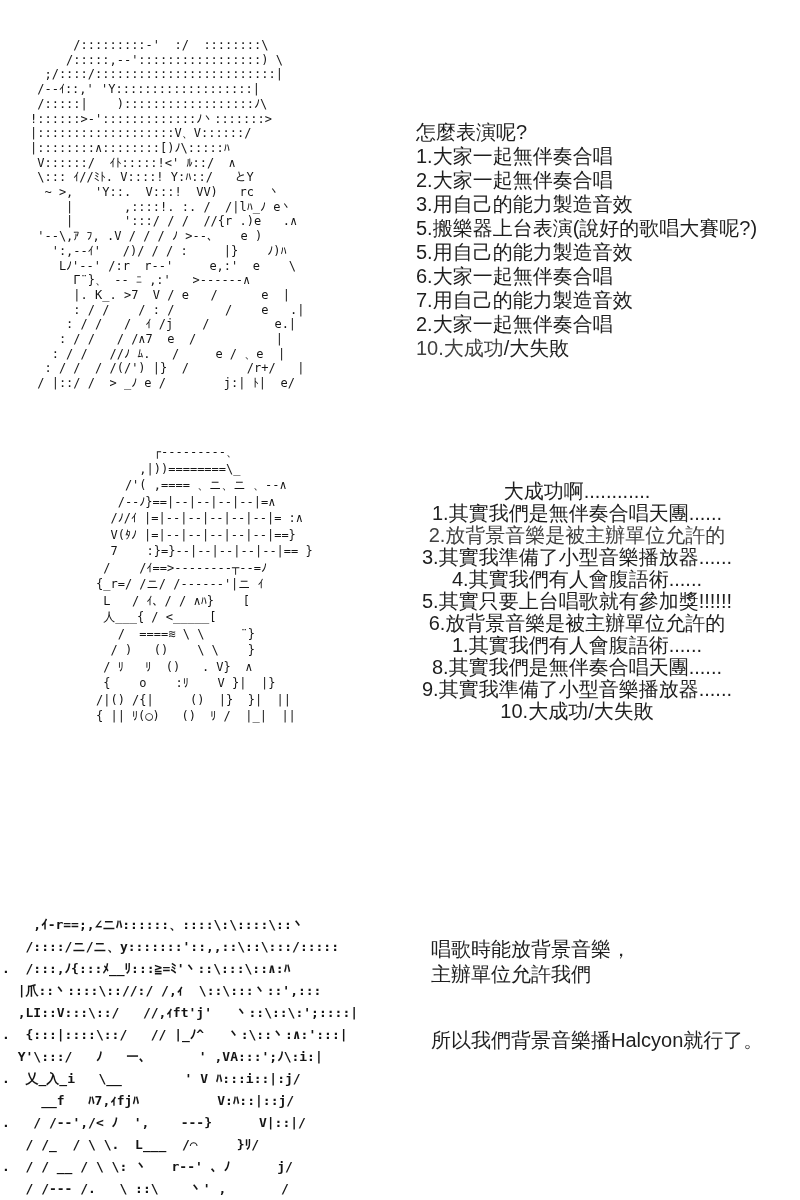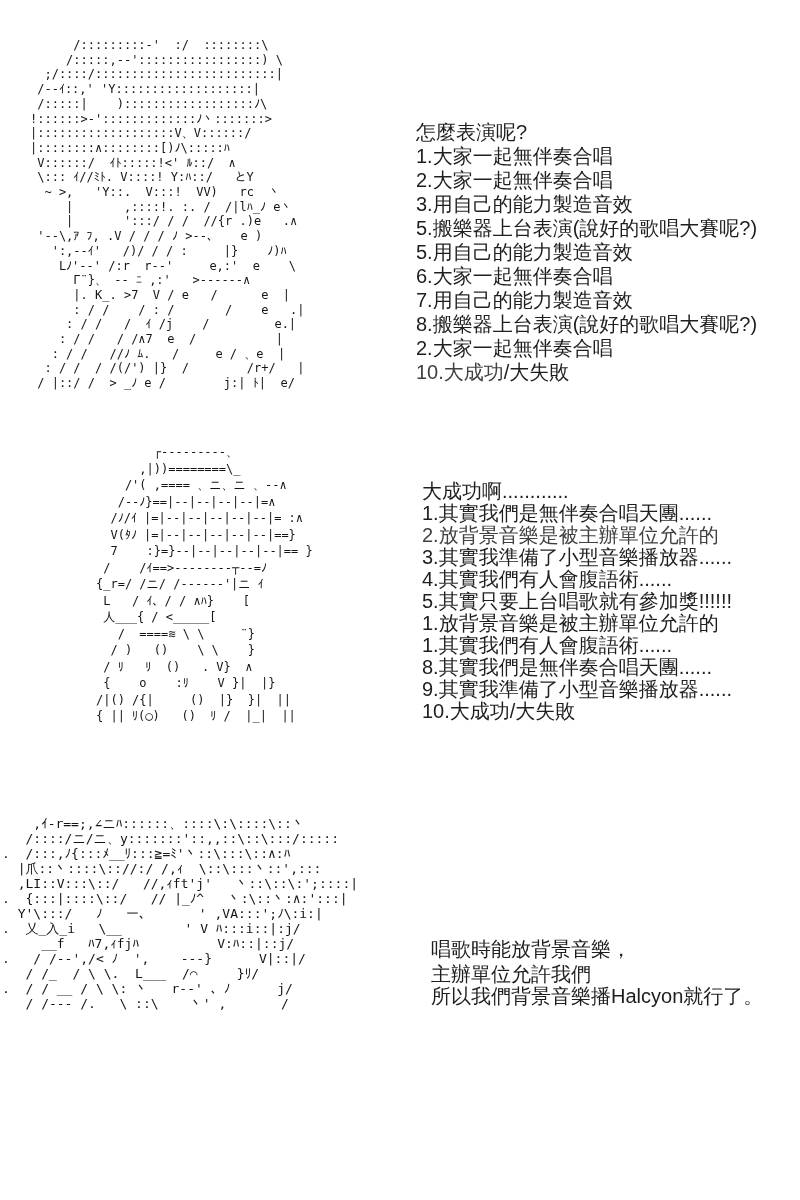--- a/index.html
+++ b/index.html
@@ -6,26 +6,26 @@
   body{
     width:800px;height:1200px;background:#ffffff;position:relative;overflow:hidden;
     font-family:"Liberation Sans",sans-serif;
   }
   .aa{
     position:absolute;margin:0;white-space:pre;color:#141414;
     font-family:"DejaVu Sans Mono",monospace;
   }
   #art1{left:30px;top:38px;font-size:12px;line-height:14.7px;}
   #art2{left:96px;top:444px;font-size:12px;line-height:16.5px;}
-  #art3{left:2px;top:816px;font-size:13px;line-height:15px;}
+  #art3{left:2px;top:914px;font-size:13px;line-height:22px;font-weight:bold;}
   .panel{position:absolute;color:#1e1e1e;}
   #panel1{left:416px;top:120px;font-size:20px;line-height:24px;}
-  #panel2{left:422px;top:480px;font-size:20px;line-height:22px;}
+  #panel2{left:422px;top:480px;font-size:20px;line-height:22px;text-align:center;}
   #panel3a{left:431px;top:937px;font-size:20px;line-height:25px;}
-  #panel3b{left:431px;top:984px;font-size:20px;line-height:25px;}
+  #panel3b{left:431px;top:1028px;font-size:20px;line-height:25px;}
   .red{color:#404040;}
   .tline{white-space:pre;}
 </style>
 </head>
 <body>
 
 <div>
   <pre class="aa" id="art1">      /:::::::::-'  :/  ::::::::\
      /:::::,--':::::::::::::::::) \
   ;/::::/:::::::::::::::::::::::::|
@@ -52,21 +52,20 @@
  / |::/ /  &gt; _ﾉ e /        j:| ﾄ|  e/</pre>
   <div class="panel" id="panel1">
       <div class="tline"><span>怎麼表演呢?</span></div>
       <div class="tline"><span>1.大家一起無伴奏合唱</span></div>
       <div class="tline"><span>2.大家一起無伴奏合唱</span></div>
       <div class="tline"><span>3.用自己的能力製造音效</span></div>
       <div class="tline"><span>5.搬樂器上台表演(說好的歌唱大賽呢?)</span></div>
       <div class="tline"><span>5.用自己的能力製造音效</span></div>
       <div class="tline"><span>6.大家一起無伴奏合唱</span></div>
       <div class="tline"><span>7.用自己的能力製造音效</span></div>
-      <div class="tline"><span>8.搬樂器上台表演(說好的歌唱大賽呢?)</span></div>
       <div class="tline"><span>2.大家一起無伴奏合唱</span></div>
       <div class="tline"><span class="red">10.大成功</span><span>/大失敗</span></div>
     </div>
 
   <pre class="aa" id="art2">        ┌---------、
       ,|))========\_
     /'( ,==== 、ニ、ニ 、--∧
    /--ﾉ}==|--|--|--|--|=∧
   /ﾉ/ｲ |=|--|--|--|--|--|= :∧
   V(ﾀﾉ |=|--|--|--|--|--|==}
@@ -81,21 +80,21 @@
  {    o    :ﾘ    V }|  |}
 /|() /{|     ()  |}  }|  ||
 { || ﾘ(◯)   ()  ﾘ /  |_|  ||</pre>
   <div class="panel" id="panel2">
       <div class="tline"><span>大成功啊............</span></div>
       <div class="tline"><span>1.其實我們是無伴奏合唱天團......</span></div>
       <div class="tline"><span class="red">2.放背景音樂是被主辦單位允許的</span></div>
       <div class="tline"><span>3.其實我準備了小型音樂播放器......</span></div>
       <div class="tline"><span>4.其實我們有人會腹語術......</span></div>
       <div class="tline"><span>5.其實只要上台唱歌就有參加獎!!!!!!</span></div>
-      <div class="tline"><span>1.放背景音樂是被主辦單位允許的</span></div>
+      <div class="tline"><span>6.放背景音樂是被主辦單位允許的</span></div>
       <div class="tline"><span>1.其實我們有人會腹語術......</span></div>
       <div class="tline"><span>8.其實我們是無伴奏合唱天團......</span></div>
       <div class="tline"><span>9.其實我準備了小型音樂播放器......</span></div>
       <div class="tline"><span>10.大成功/大失敗</span></div>
     </div>
 
   <pre class="aa" id="art3">    ,ｲ-r==;,∠ニﾊ::::::、::::\:\::::\::丶
    /::::/ニ/ニ、y:::::::'::,,::\::\:::/:::::
 .  /:::,ﾉ{:::ﾒ__ﾘ:::≧=ﾐ'丶::\:::\::∧:ﾊ
   |爪::丶::::\:://:/ /,ｨ  \::\:::丶::',:::

